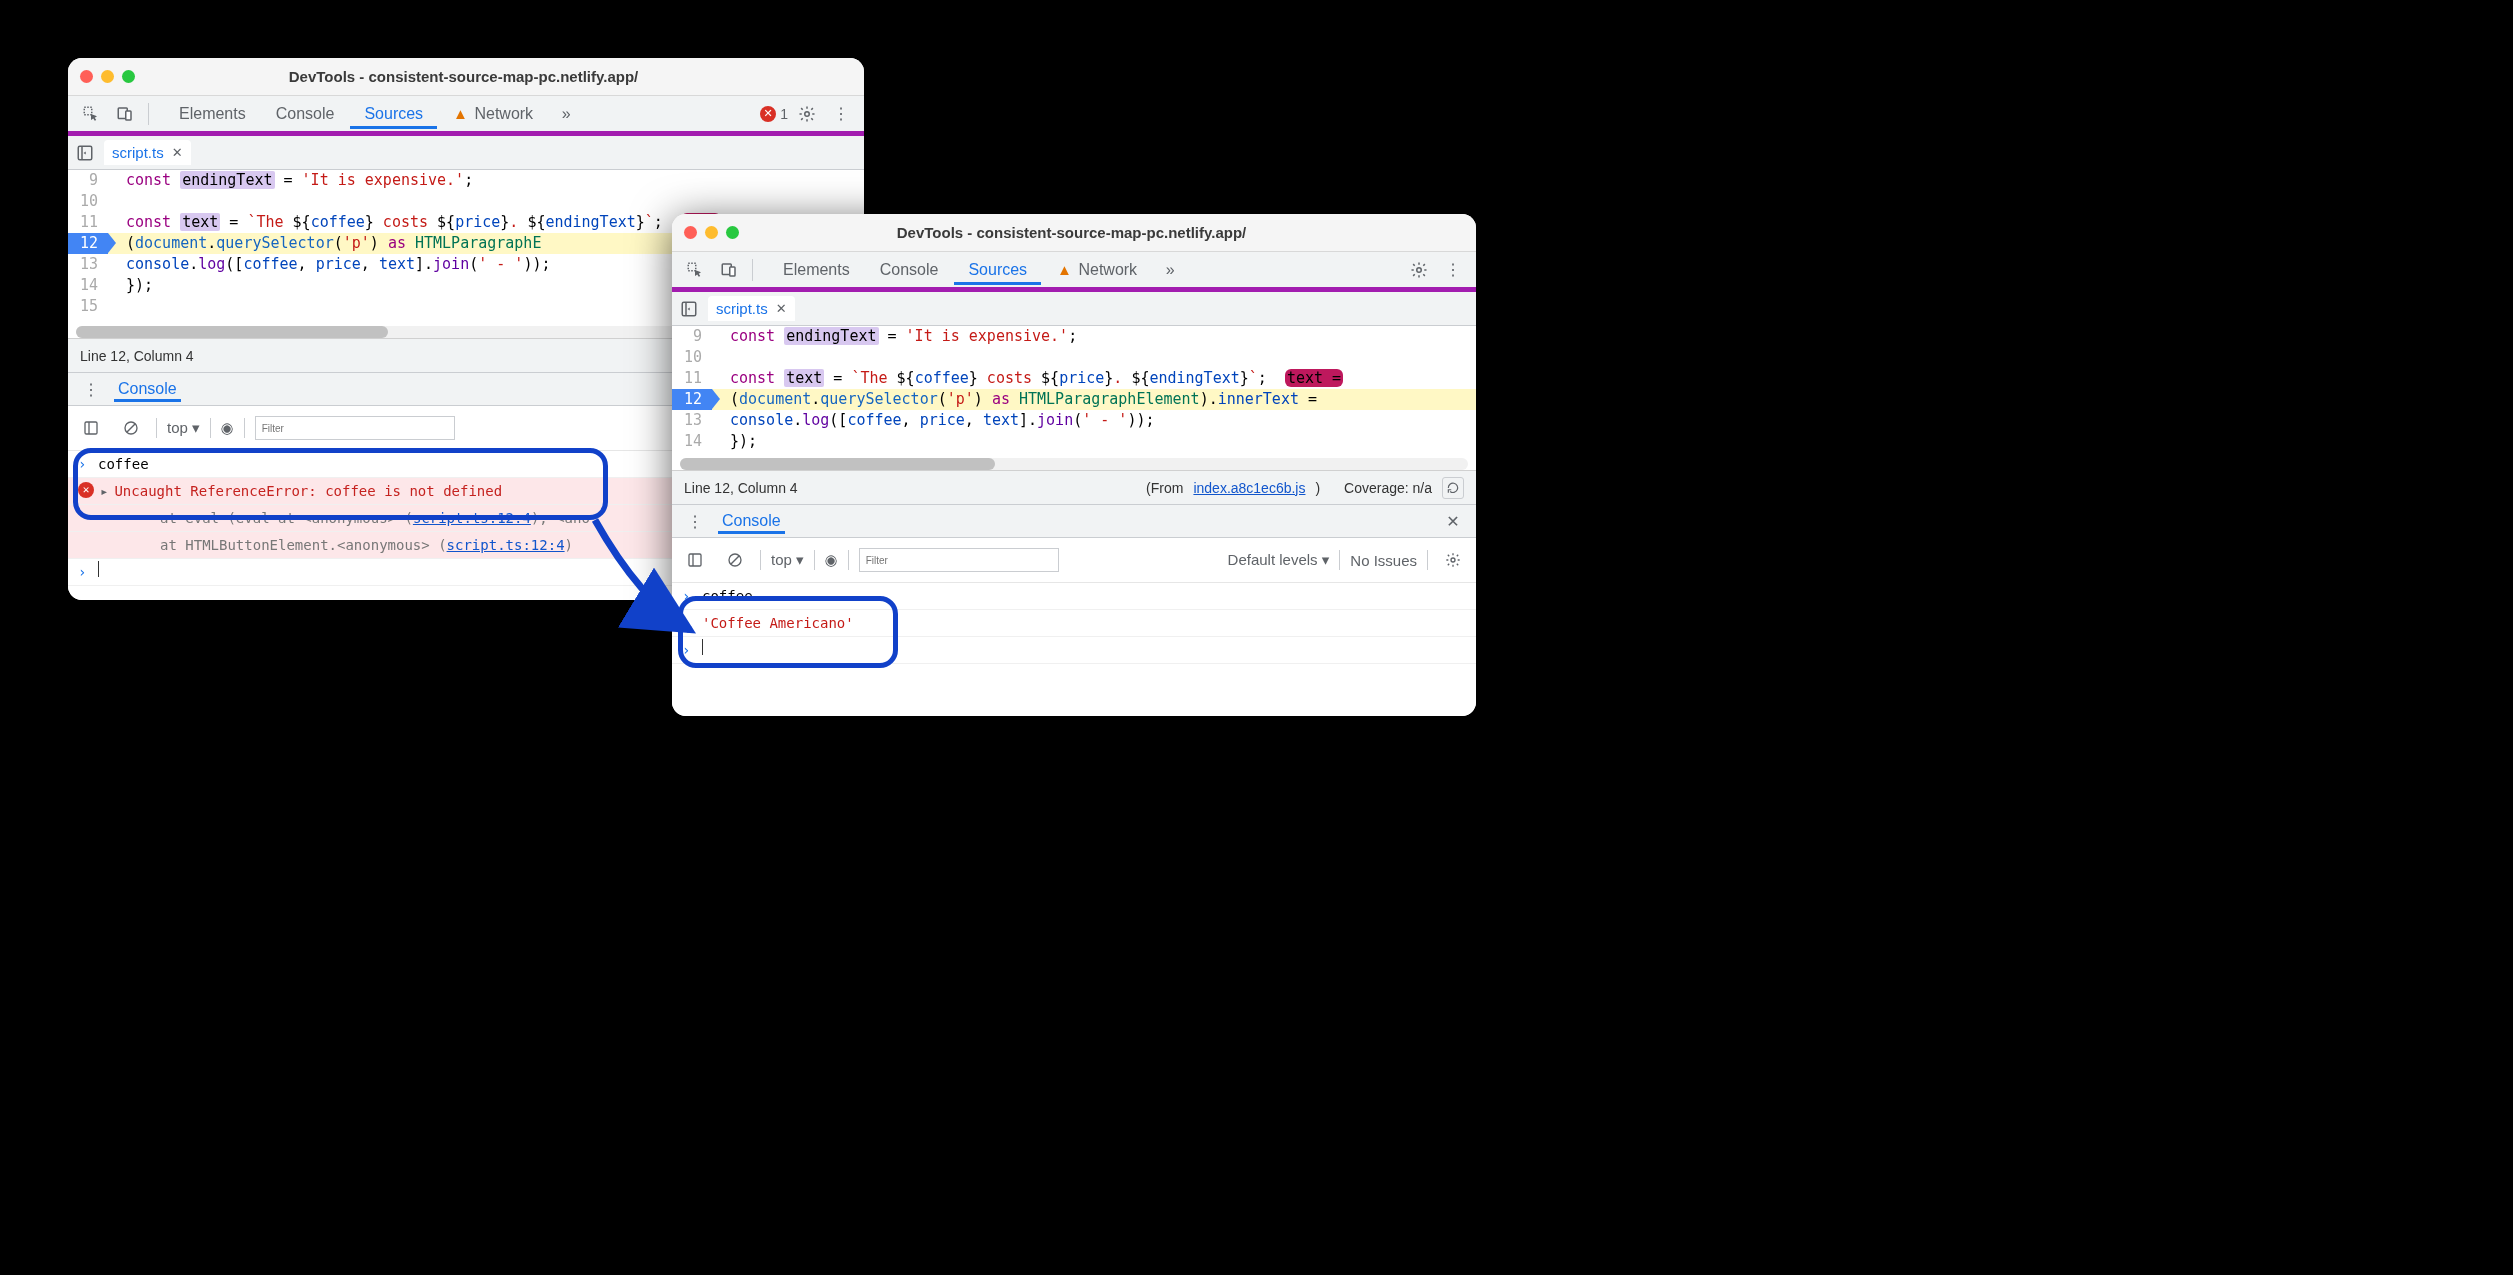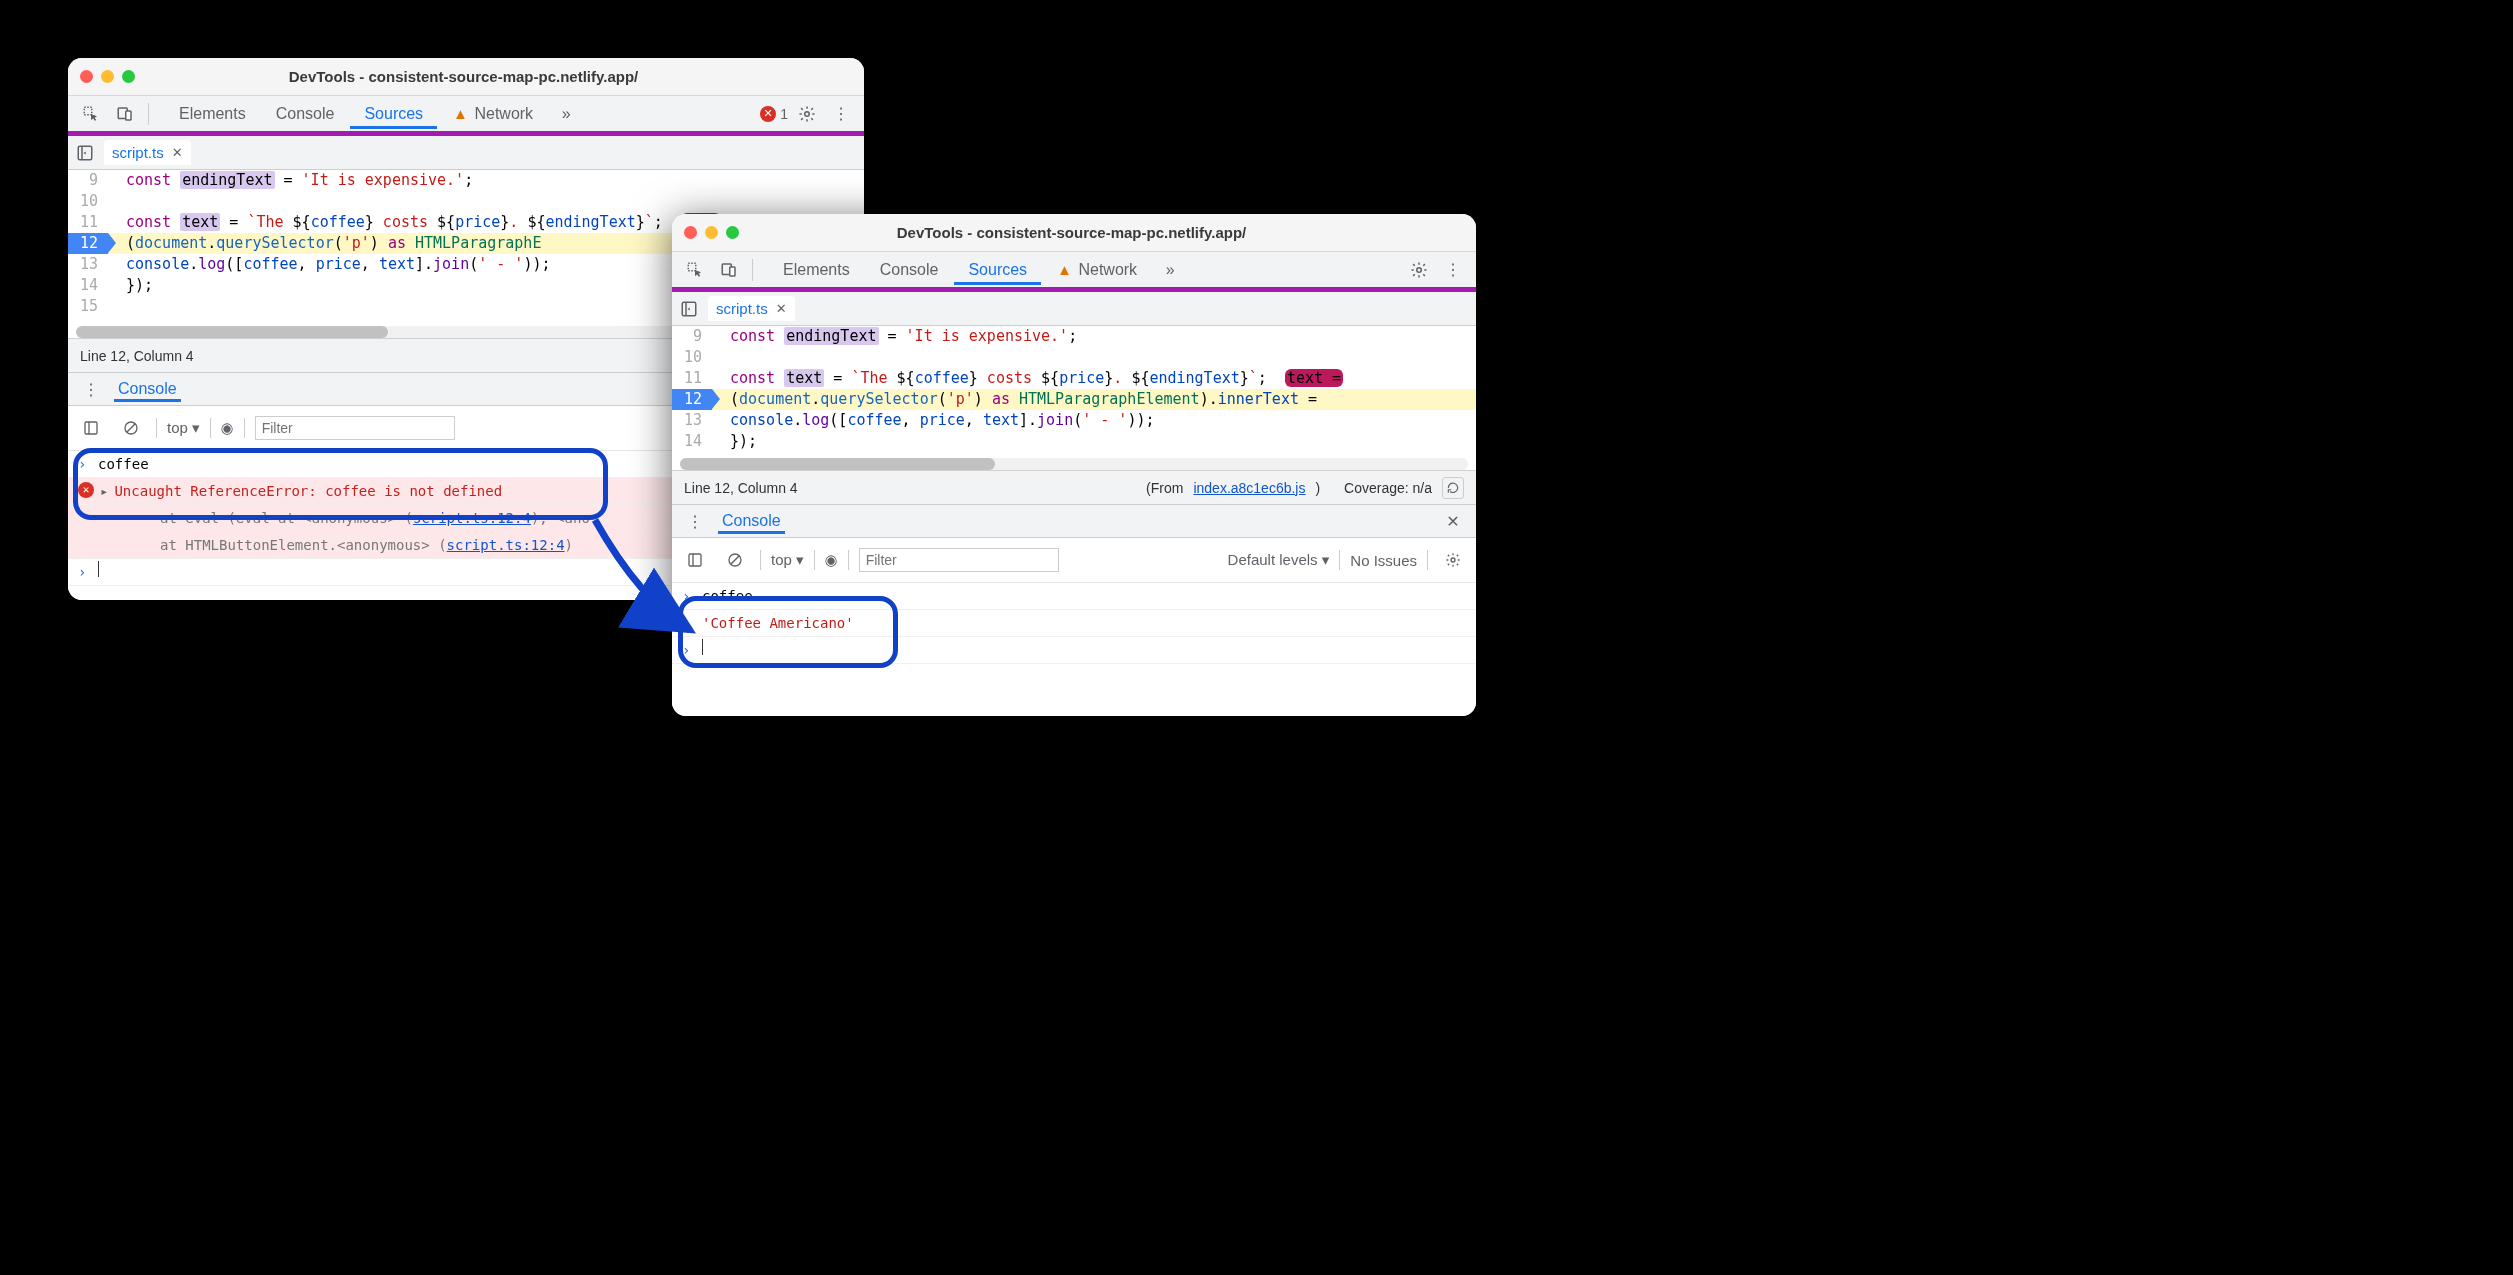--- a/index.html
+++ b/index.html
@@ -110,21 +110,21 @@
   
   .drawer-hdr {
     height:34px; border-top:1px solid #cacdd1; border-bottom:1px solid #cacdd1;
     background:#f1f3f4; display:flex; align-items:center; padding:0 8px; font-size:16px; color:#5f6368; gap:8px;
   }
   .drawer-hdr .ctab { color:#1a73e8; border-bottom:3px solid #1a73e8; padding:4px 4px 1px 4px; }
   .drawer-toolbar {
     height:45px; background:#fff; border-bottom:1px solid #e6e6e6;
     display:flex; align-items:center; padding:0 8px; gap:10px; font-size:15px; color:#5f6368;
   }
-  .filter-input { border:1px solid #cacdd1; height:24px; padding:0 6px; font-size:14px; color:#000000; flex:0 0 200px; }
+  .filter-input { border:1px solid #cacdd1; height:24px; padding:0 6px; font-size:10px; color:#000000; flex:0 0 200px; }
   .console-body { background:#fff; font-family:Menlo,monospace; font-size:14px; line-height:22px; }
   .c-row { display:flex; padding:2px 10px; gap:6px; align-items:flex-start; border-bottom:1px solid #f0f0f0; }
   .c-row.err { background:#fde7e9; }
   .c-prompt { color:#1a73e8; width:14px; flex-shrink:0; }
   .c-out { color:#888; width:14px; flex-shrink:0; }
   .c-err-icon { width:16px; height:16px; border-radius:50%; background:#d93025; color:#fff; font-size:11px; display:flex; align-items:center; justify-content:center; flex-shrink:0; margin-top:2px; }
   .c-err-text { color:#c5221f; }
   .c-trace { color:#777; padding-left:40px; }
   .c-trace a { color:#1155cc; text-decoration:underline; }
   .c-str { color:#c41a16; }

